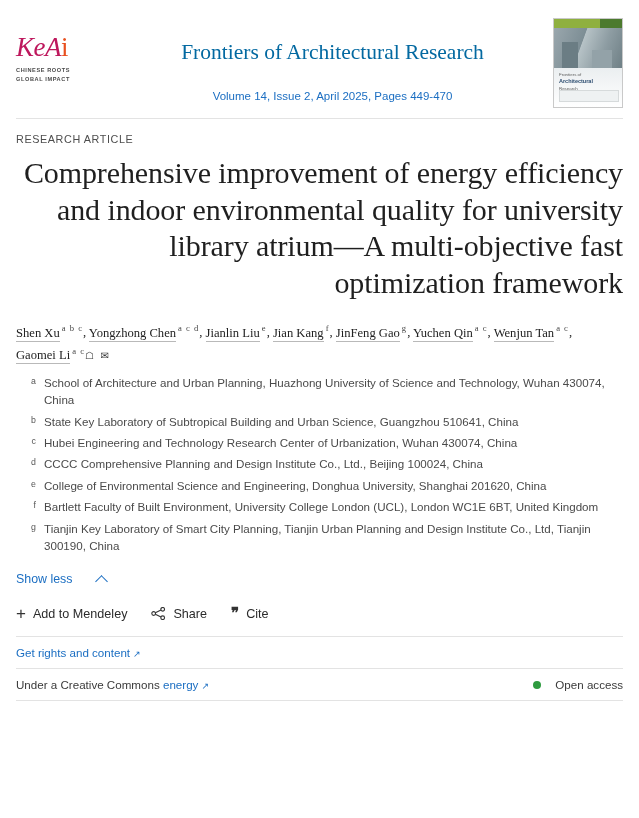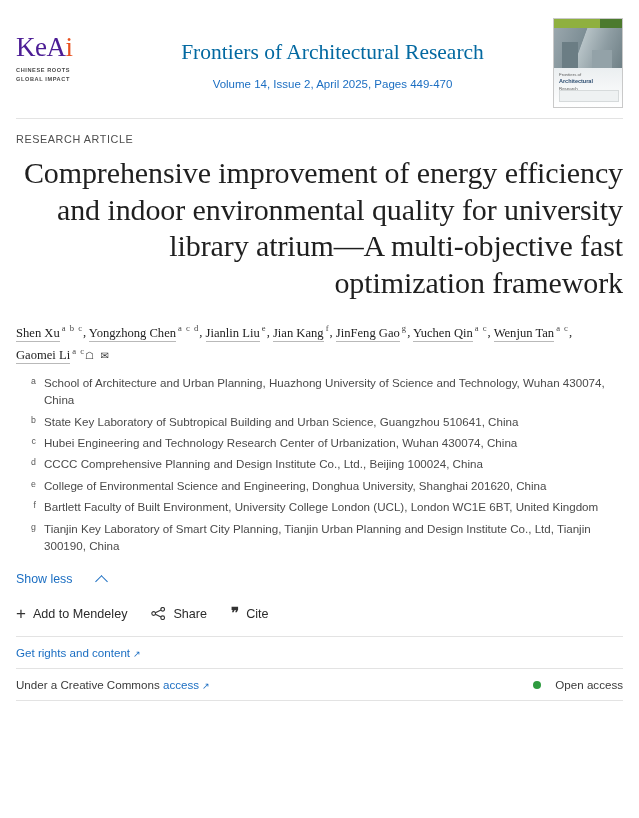--- a/index.html
+++ b/index.html
@@ -37,21 +37,21 @@
     padding-top: 16px;
   }
   .brand-logo {
     font-family: "Liberation Serif", serif;
     font-size: 27px;
     color: #1a4a8a;
     letter-spacing: -0.5px;
     line-height: 1;
     font-weight: 400;
   }
-  .brand-logo .ke { color: #4c1d95; }
+  .brand-logo .ke { color: #be185d; font-style: italic; }
   .brand-logo .i { color: #e8501e; }
   .brand-sub {
     margin-top: 5px;
     font-size: 5.6px;
     letter-spacing: 0.6px;
     color: #4a4a4a;
     line-height: 1.55;
     font-weight: 700;
   }
   .journal {
@@ -60,21 +60,21 @@
     padding-top: 22px;
   }
   .journal-title {
     font-family: "Liberation Serif", serif;
     font-size: 21.5px;
     color: #0369a1;
     line-height: 1.2;
     font-weight: 400;
   }
   .journal-meta {
-    margin-top: 12px;
+    margin-top: 24px;
     font-size: 11.5px;
     color: #1b6ec2;
   }
   .cover {
     flex: 0 0 70px;
     width: 70px;
     height: 90px;
     border: 1px solid #c9c9c9;
     background: linear-gradient(180deg, #dfe7ea 0%, #cdd8dd 52%, #e9edef 52%, #ffffff 100%);
     position: relative;
@@ -392,21 +392,21 @@
         <span>Cite</span>
       </div>
     </div>
   </div>
 
   <div class="doi-row">
     <span><a class="lnk" href="#">Get rights and content</a><span class="ext">↗</span></span>
   </div>
 
   <div class="license-row">
-    <span><span class="plain">Under a Creative Commons</span> <a class="lnk" href="#">access</a><span class="ext">↗</span></span>
+    <span><span class="plain">Under a Creative Commons</span> <a class="lnk" href="#">energy</a><span class="ext">↗</span></span>
     <span class="oa">
         <span class="oa-dot"></span>
         <span>Open access</span>
       </span>
   </div>
 
   <div class="bottom-rule"></div>
 
 </div>
 

